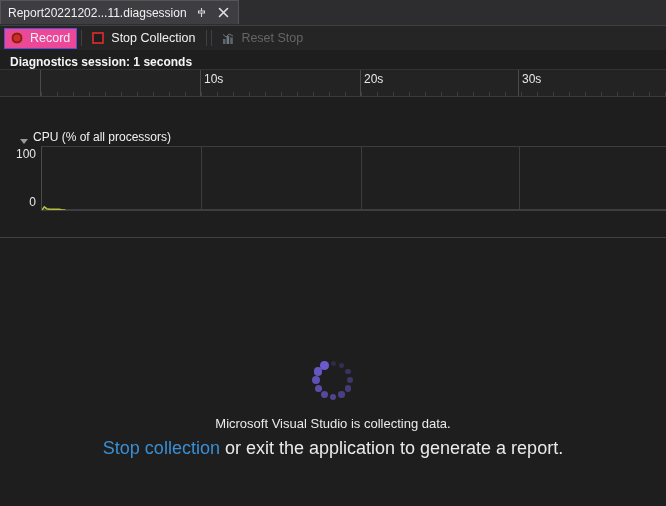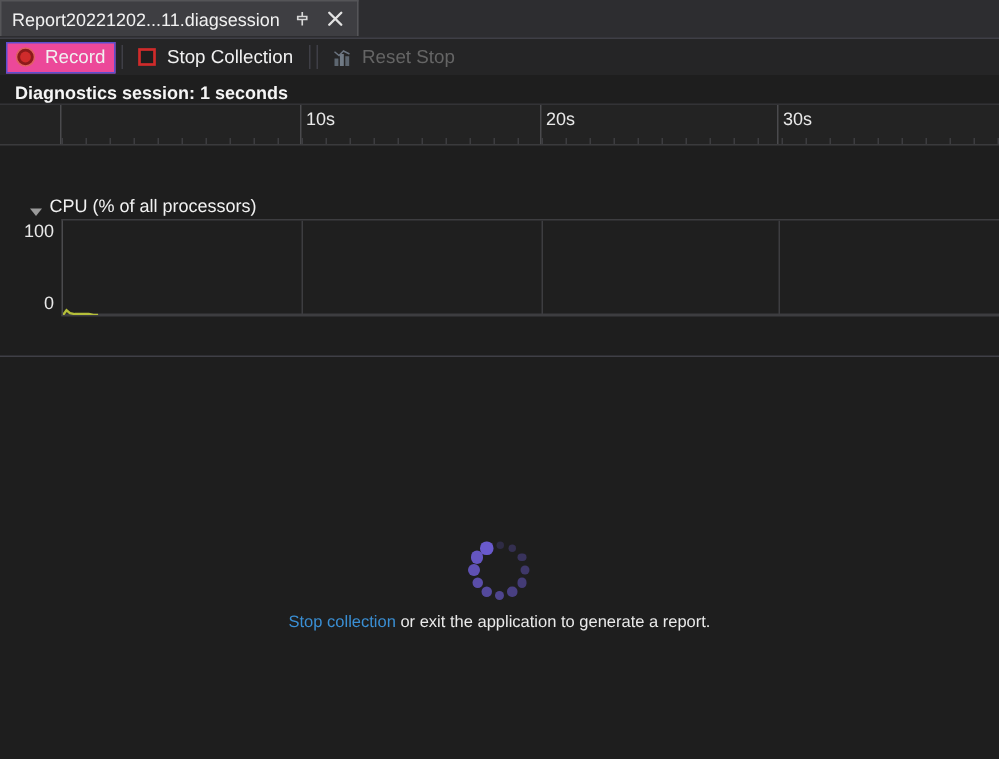--- a/index.html
+++ b/index.html
@@ -254,21 +254,21 @@
     border-radius: 50%;
     background: #6a5acd;
   }
   #collect-msg {
     margin-top: 14px;
     font-size: 13px;
     color: #eaeaea;
   }
   #collect-sub {
     margin-top: 7px;
-    font-size: 11px;
+    font-size: 18px;
     color: #eaeaea;
   }
   #stop-link {
     color: #3a8fd4;
     cursor: pointer;
     text-decoration: none;
   }
 </style>
 </head>
 <body>
@@ -426,16 +426,17 @@
       <div class="sp-dot" style="width: 5.95455px; height: 5.95455px; left: 36.0227px; top: 19.0227px; opacity: 0.43; background: rgb(106, 90, 205);"></div>
       <div class="sp-dot" style="width: 6.27273px; height: 6.27273px; left: 33.5861px; top: 27.3636px; opacity: 0.5; background: rgb(106, 90, 205);"></div>
       <div class="sp-dot" style="width: 6.59091px; height: 6.59091px; left: 27.2045px; top: 33.427px; opacity: 0.57; background: rgb(106, 90, 205);"></div>
       <div class="sp-dot" style="width: 6.90909px; height: 6.90909px; left: 18.5455px; top: 35.5455px; opacity: 0.65; background: rgb(106, 90, 205);"></div>
       <div class="sp-dot" style="width: 7.22727px; height: 7.22727px; left: 9.88636px; top: 33.1088px; opacity: 0.72; background: rgb(106, 90, 205);"></div>
       <div class="sp-dot" style="width: 7.54545px; height: 7.54545px; left: 3.50484px; top: 26.7273px; opacity: 0.79; background: rgb(106, 90, 205);"></div>
       <div class="sp-dot" style="width: 7.86364px; height: 7.86364px; left: 1.06818px; top: 18.0682px; opacity: 0.86; background: rgb(106, 90, 205);"></div>
       <div class="sp-dot" style="width: 8.18182px; height: 8.18182px; left: 3.18666px; top: 9.40909px; opacity: 0.93; background: rgb(106, 90, 205);"></div>
       <div class="sp-dot" style="width: 8.5px; height: 8.5px; left: 9.25px; top: 3.02757px; opacity: 1; background: rgb(106, 90, 205);"></div>
     </div>
+  <div id="collect-msg">Microsoft Visual Studio is collecting data.</div>
   <div id="collect-sub">
     <span id="stop-link">Stop collection</span><span id="collect-suffix"> or exit the application to generate a report.</span>
   </div>
 </div>
 
 </body></html>

